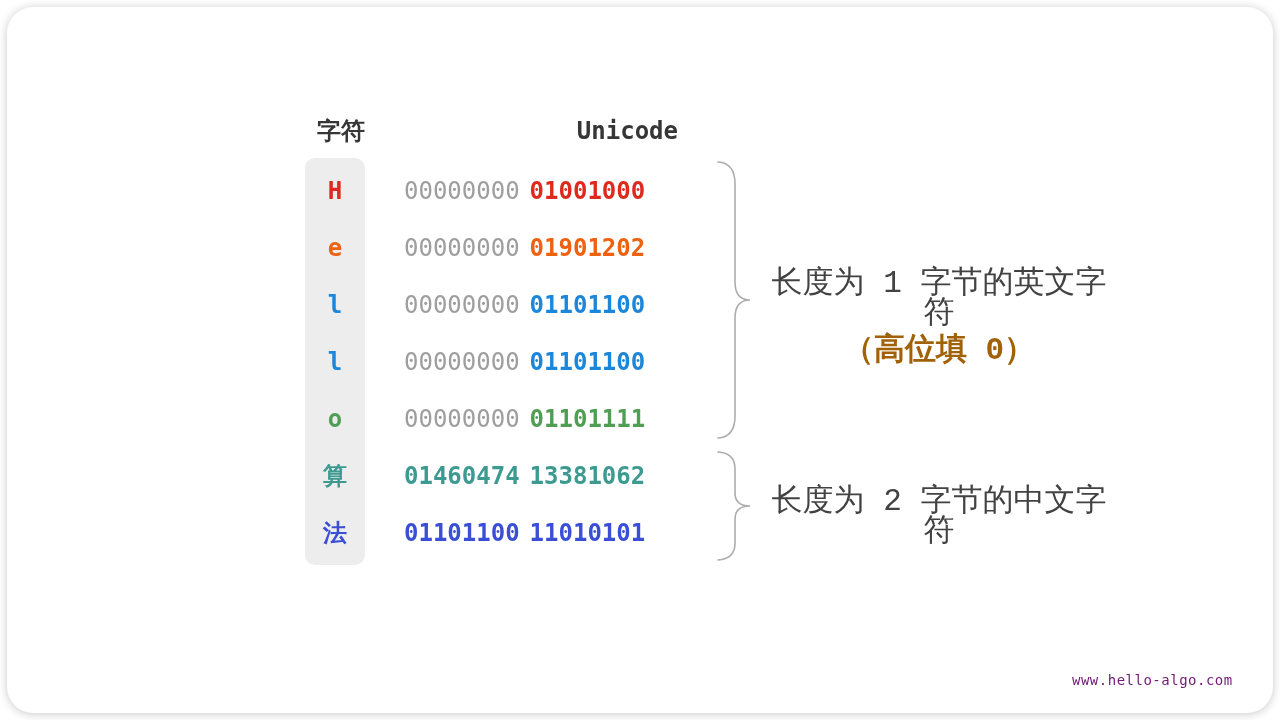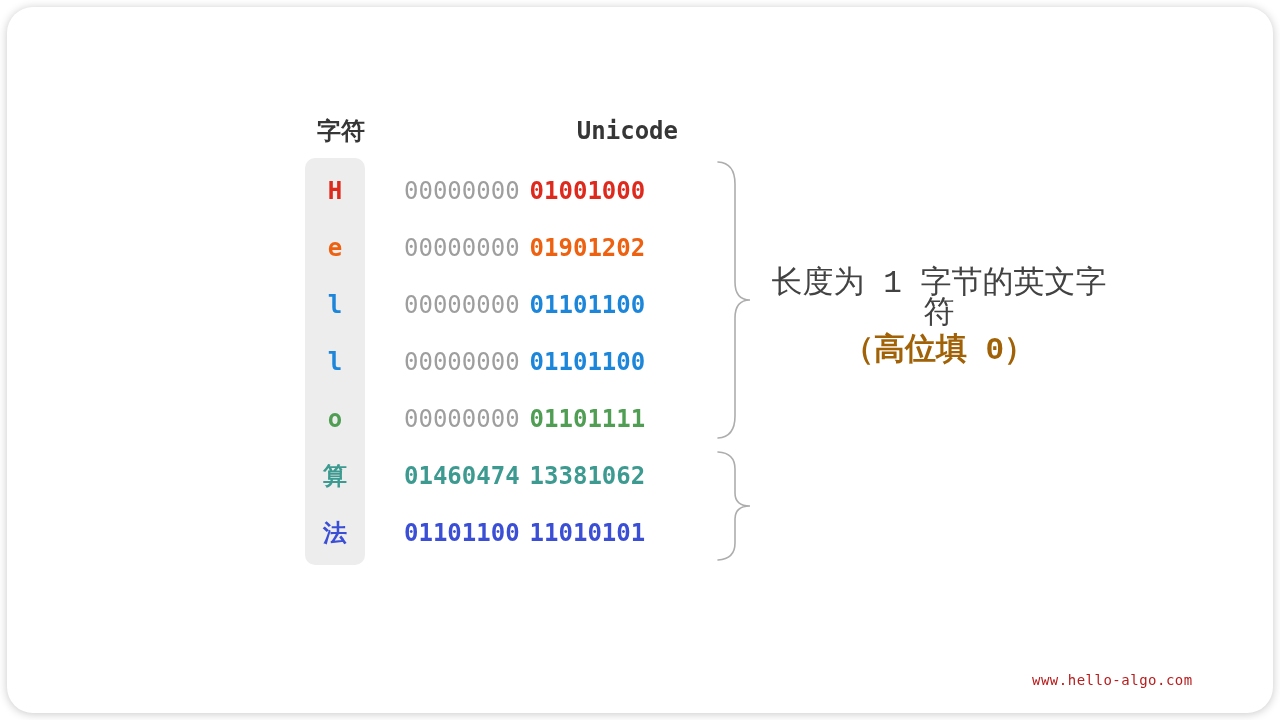--- a/index.html
+++ b/index.html
@@ -78,24 +78,24 @@
   .ann .sub {
     margin-top: 7px;
     font-weight: bold;
     color: #a16207;
   }
   .ann1 { left: 757px; top: 269px; }
   .ann2 { left: 757px; top: 487px; }
 
   .watermark {
     position: absolute;
-    left: 1032px; top: 672px;
+    left: 1072px; top: 672px;
     font-family: "DejaVu Sans Mono", monospace;
     font-size: 14px;
-    color: #b91c1c;
+    color: #701a75;
     letter-spacing: 0.5px;
   }
 </style>
 </head>
 <body>
 
 <div class="card">
   <div class="stage">
 
     <div class="col-bg"></div>
@@ -126,17 +126,20 @@
 
     <svg class="brace" style="left:714px; top:450px;" width="40" height="112" viewBox="0 0 40 112">
       <path d="M4 2 Q21 3 21 19 L21 43 Q21 56 36 56 Q21 56 21 69 L21 93 Q21 109 4 110"></path>
     </svg>
 
     <div class="ann ann1">
       <div>长度为 1 字节的英文字符</div>
       <div class="sub">（高位填 0）</div>
     </div>
 
+    <div class="ann ann2">
+      <div>长度为 2 字节的中文字符</div>
+    </div>
 
     <div class="watermark">www.hello-algo.com</div>
 
   </div>
 </div>
 
 </body></html>

